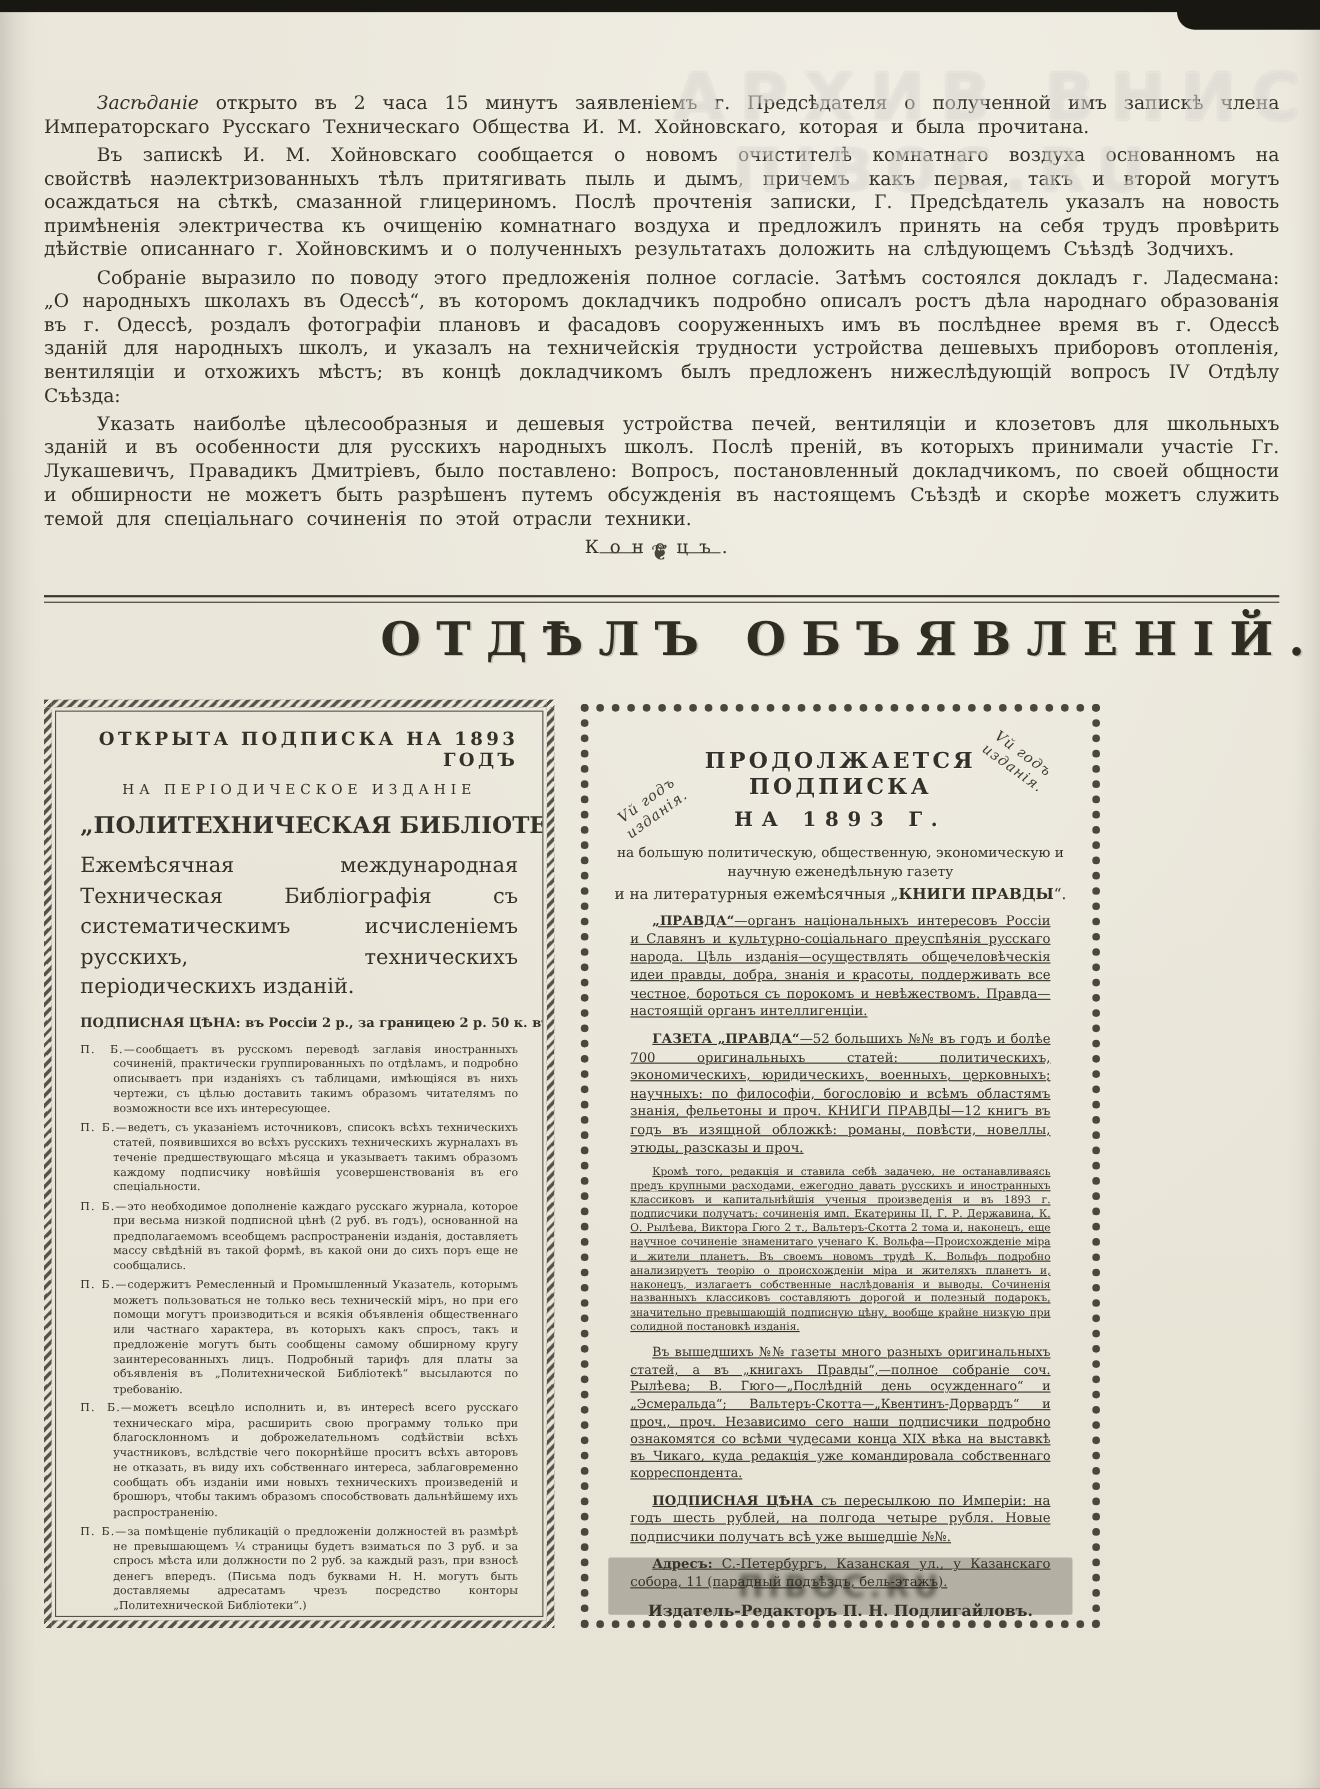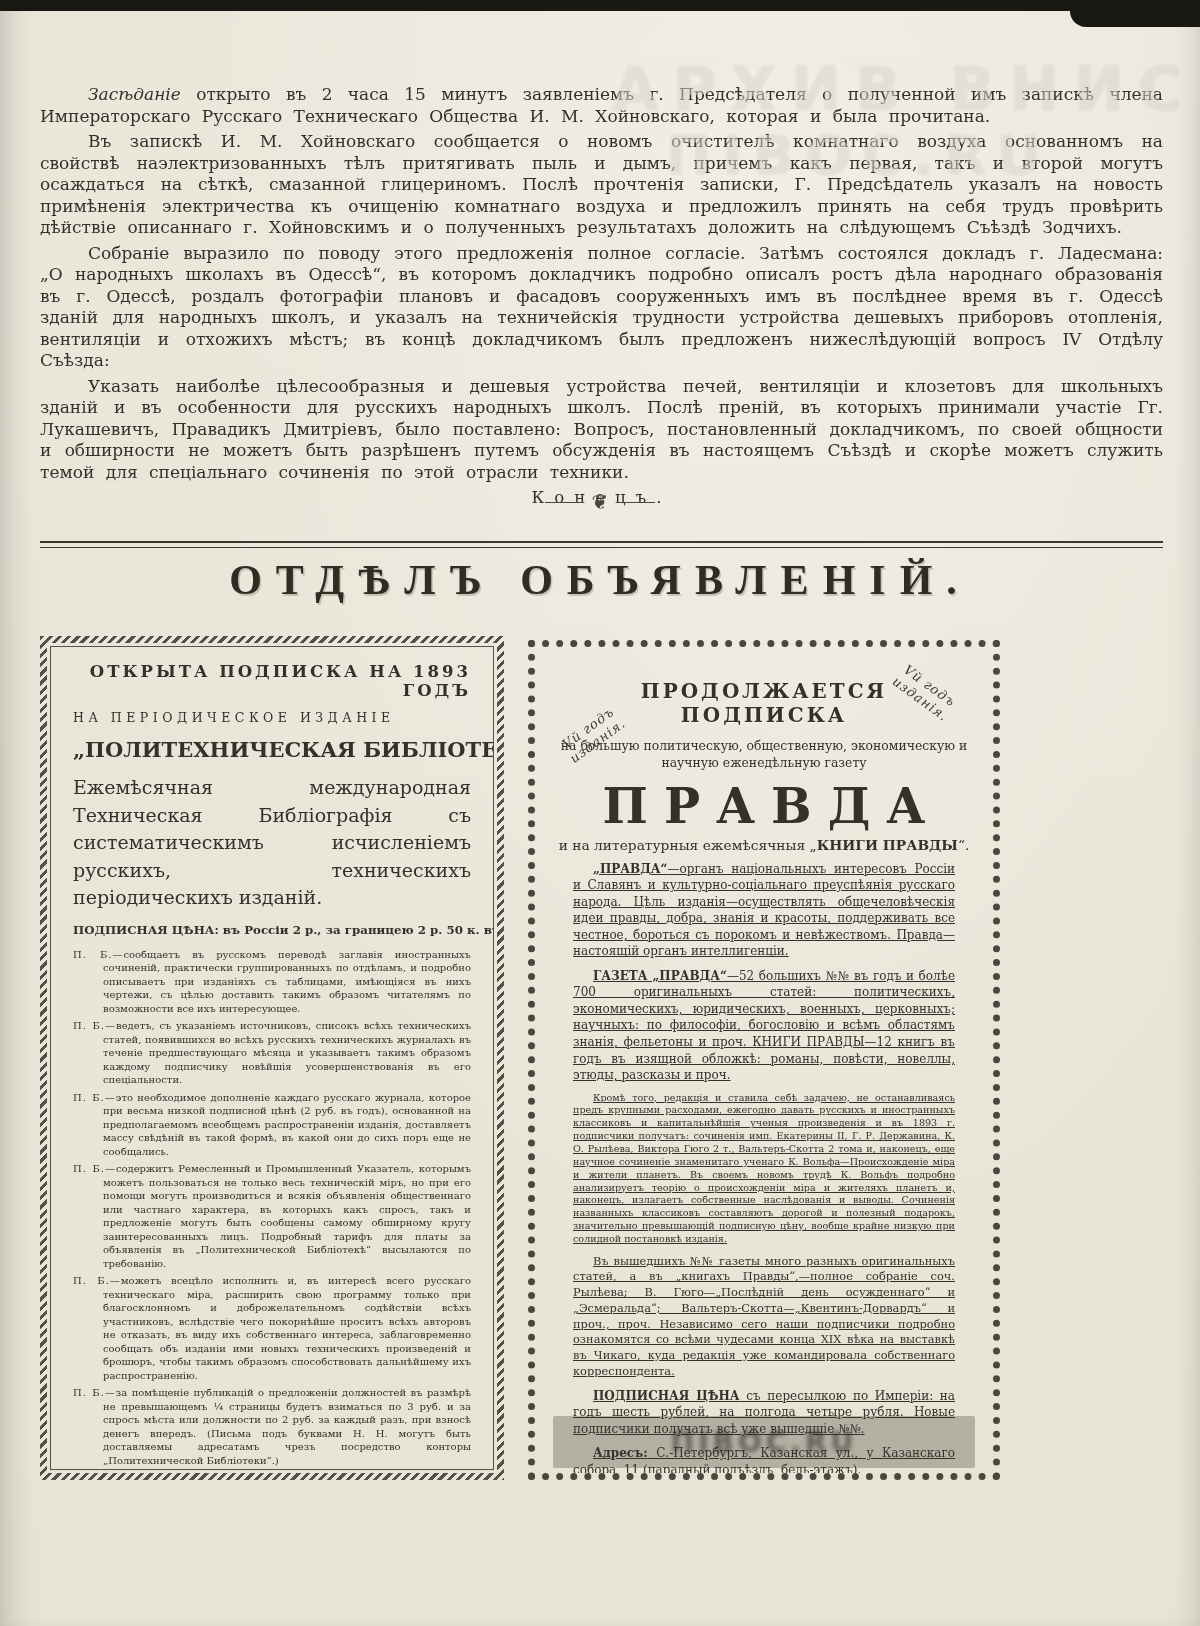--- a/index.html
+++ b/index.html
@@ -29,33 +29,33 @@
   .end-label{text-align:center;letter-spacing:10px;font-size:16.5px;text-indent:0;}
 
   .divider{position:absolute;top:492px;left:0;right:0;display:flex;justify-content:center;
     align-items:center;gap:9px;color:#4a463a;}
   .divider .dline{width:38px;height:1px;background:#4a463a;}
   .divider .orn{font-size:20px;line-height:1;}
 
   .rule-double{position:absolute;top:541px;left:40px;right:37px;height:4px;
     border-top:2px solid #3b372d;border-bottom:1px solid #3b372d;}
 
-  .section-title{position:absolute;top:556px;left:0;right:0;margin:0;text-align:center;
+  .section-title{position:absolute;top:556px;left:0;right:0;margin:0;text-align:right;
     font-size:42px;font-weight:bold;letter-spacing:14px;color:#2f2c24;
-    text-shadow:1.5px 1.5px 0 rgba(130,124,106,.35);font-family:Liberation Serif, serif;}
+    text-shadow:1.5px 1.5px 0 rgba(130,124,106,.35);}
 
   
   .left-ad{position:absolute;left:40px;top:636px;width:464px;height:844px;box-sizing:border-box;
     border:7px solid #55514a;
     border-image:repeating-linear-gradient(135deg,#55514a 0 3px, rgba(0,0,0,0) 3px 6.5px) 7 round;
     overflow:hidden;}
   .lad-inner{border:1px solid #55514a;margin:3px;height:calc(100% - 6px);box-sizing:border-box;
     padding:15px 22px;overflow:hidden;}
   .lad-line1{text-align:right;font-weight:bold;font-size:16.5px;letter-spacing:3px;}
-  .lad-line2{margin-top:10px;text-align:left;font-size:12.5px;letter-spacing:4.5px;}
+  .lad-line2{margin-top:10px;text-align:center;font-size:12.5px;letter-spacing:4.5px;}
   .lad-title{margin-top:12px;text-align:center;font-weight:bold;font-size:21px;white-space:nowrap;}
   .lad-subtitle{margin:12px 0 0;font-size:19px;line-height:1.45;text-align:justify;}
   .lad-price{margin-top:11px;font-weight:bold;font-size:11.8px;text-align:center;white-space:nowrap;}
   .lad-items{margin-top:11px;}
   .lad-item{font-size:10px;line-height:1.35;text-align:justify;margin:0 0 4px;
     padding-left:30px;text-indent:-30px;}
   .lad-item .lead{letter-spacing:1px;}
 
   
   .right-ad{position:absolute;left:528px;top:640px;width:472px;height:840px;box-sizing:border-box;
@@ -128,22 +128,22 @@
         <p class="lad-item"><span class="lead">Б.—</span><span>Первый номеръ Политехнической Библіотеки выйдетъ въ февралѣ 1893 г. въ размѣрѣ 32 до 48 страницъ и въ количествѣ 5.000 экземпляровъ.—Подписка (2 руб. въ годъ) принимается въ конторѣ редакціи, въ С.-Петербургѣ, Казанская, 8—10, и во всѣхъ извѣстныхъ книжныхъ магазинахъ.</span></p>
       </div>
 
     </div>
   </section>
 
   <section class="right-ad">
     <span class="edition left">Vй годъ изданія.</span>
     <span class="edition right">Vй годъ изданія.</span>
     <div class="rad-h1">ПРОДОЛЖАЕТСЯ ПОДПИСКА</div>
+    <div class="rad-h2">НА 1893 Г.</div>
     <p class="rad-lead">на большую политическую, общественную, экономическую и научную еженедѣльную газету</p>
-    <div class="rad-title">ПРАВДА</div>
     <p class="rad-subtitle"><span>и на литературныя ежемѣсячныя „</span><b>КНИГИ ПРАВДЫ</b><span>“.</span></p>
 
     <p class="rad-p"><b>„ПРАВДА“</b><span>—органъ національныхъ интересовъ Россіи и Славянъ и культурно-соціальнаго преуспѣянія русскаго народа. Цѣль изданія—осуществлять общечеловѣческія идеи правды, добра, знанія и красоты, поддерживать все честное, бороться съ порокомъ и невѣжествомъ. Правда—настоящій органъ интеллигенціи.</span></p>
     <p class="rad-p"><b>ГАЗЕТА „ПРАВДА“</b><span>—52 большихъ №№ въ годъ и болѣе 700 оригинальныхъ статей: политическихъ, экономическихъ, юридическихъ, военныхъ, церковныхъ; научныхъ: по философіи, богословію и всѣмъ областямъ знанія, фельетоны и проч. КНИГИ ПРАВДЫ—12 книгъ въ годъ въ изящной обложкѣ: романы, повѣсти, новеллы, этюды, разсказы и проч.</span></p>
     <p class="rad-p small"><b></b><span>Кромѣ того, редакція и ставила себѣ задачею, не останавливаясь предъ крупными расходами, ежегодно давать русскихъ и иностранныхъ классиковъ и капитальнѣйшія ученыя произведенія и въ 1893 г. подписчики получатъ: сочиненія имп. Екатерины II, Г. Р. Державина, К. О. Рылѣева, Виктора Гюго 2 т., Вальтеръ-Скотта 2 тома и, наконецъ, еще научное сочиненіе знаменитаго ученаго К. Вольфа—Происхожденіе міра и жители планетъ. Въ своемъ новомъ трудѣ К. Вольфъ подробно анализируетъ теорію о происхожденіи міра и жителяхъ планетъ и, наконецъ, излагаетъ собственные наслѣдованія и выводы. Сочиненія названныхъ классиковъ составляютъ дорогой и полезный подарокъ, значительно превышающій подписную цѣну, вообще крайне низкую при солидной постановкѣ изданія.</span></p>
     <p class="rad-p mid"><b></b><span>Въ вышедшихъ №№ газеты много разныхъ оригинальныхъ статей, а въ „книгахъ Правды“,—полное собраніе соч. Рылѣева; В. Гюго—„Послѣдній день осужденнаго“ и „Эсмеральда“; Вальтеръ-Скотта—„Квентинъ-Дорвардъ“ и проч., проч. Независимо сего наши подписчики подробно ознакомятся со всѣми чудесами конца XIX вѣка на выставкѣ въ Чикаго, куда редакція уже командировала собственнаго корреспондента.</span></p>
     <p class="rad-p"><b>ПОДПИСНАЯ ЦѢНА</b><span> съ пересылкою по Имперіи: на годъ шесть рублей, на полгода четыре рубля. Новые подписчики получатъ всѣ уже вышедшіе №№.</span></p>
     <p class="rad-p"><b>Адресъ:</b><span> С.-Петербургъ, Казанская ул., у Казанскаго собора, 11 (парадный подъѣздъ, бель-этажъ).</span></p>
 
     <div class="rad-publisher">Издатель-Редакторъ П. Н. Подлигайловъ.</div>

